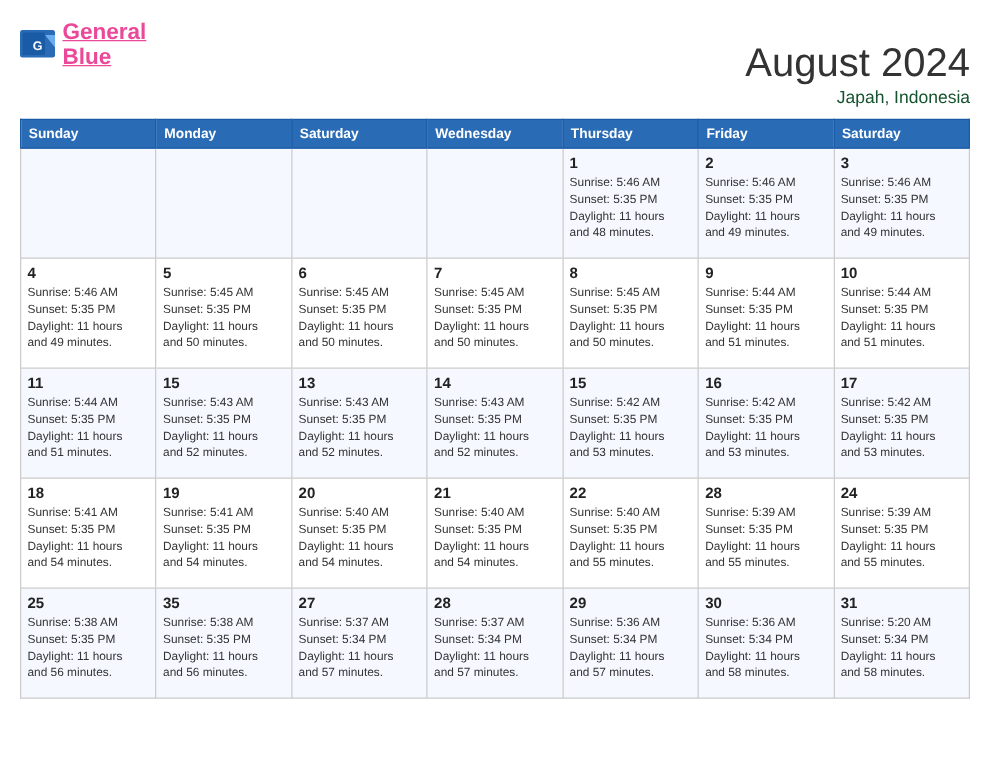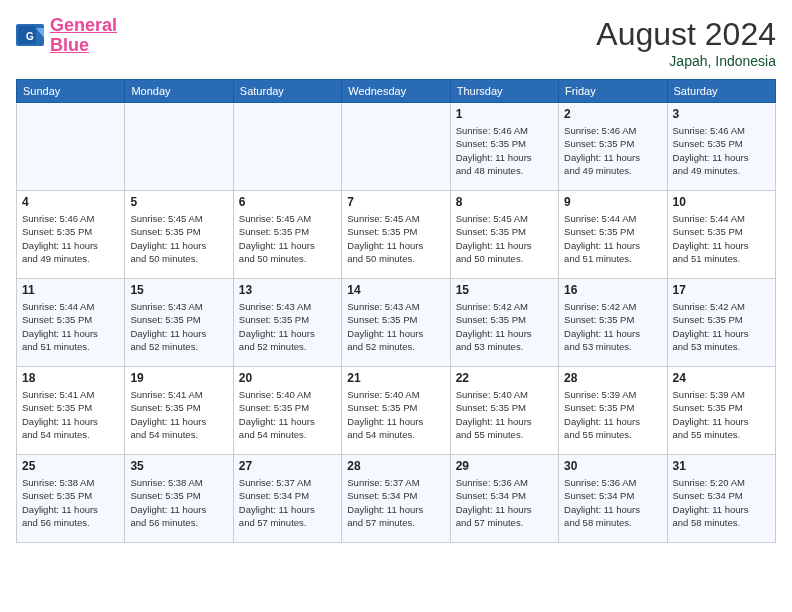--- a/index.html
+++ b/index.html
@@ -35,37 +35,38 @@
       width: 30px;
       height: 24px;
     }
     .title-block {
       text-align: right;
     }
     .month-year {
       font-size: 32px;
       font-weight: normal;
       color: #333;
+      margin-top: 16px;
     }
     .location {
       font-size: 14px;
       color: #14532d;
     }
     table {
       width: 100%;
       border-collapse: collapse;
       font-size: 10.5px;
     }
     thead th {
       background-color: #2a6bb5;
       color: #fff;
       text-align: left;
       padding: 5px 6px;
       font-size: 11px;
-      font-weight: normal;
+      font-weight: bold;
       border: 1px solid #1a5ba5;
     }
     tbody td {
       border: 1px solid #ccc;
       vertical-align: top;
       padding: 4px 5px;
       width: calc(100% / 7);
       min-height: 80px;
       height: 88px;
     }

